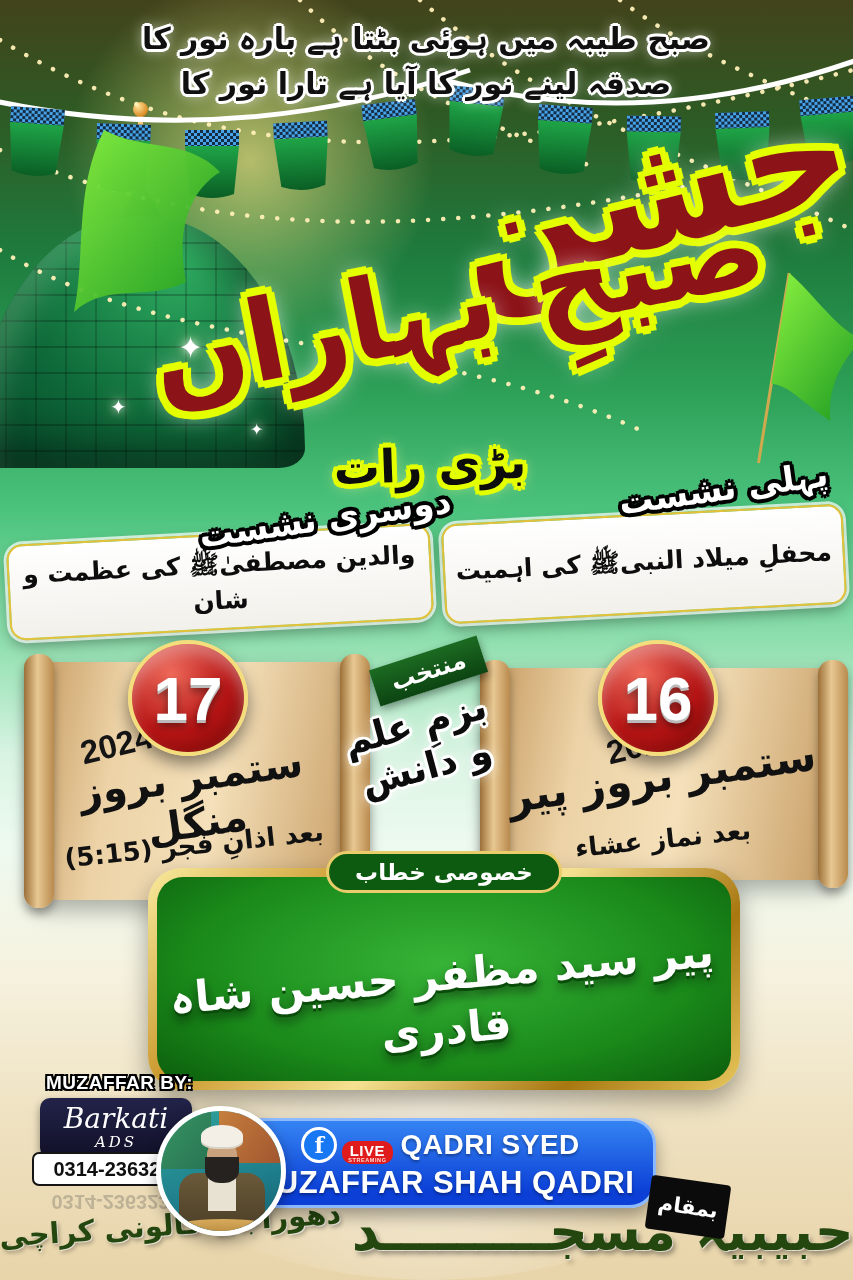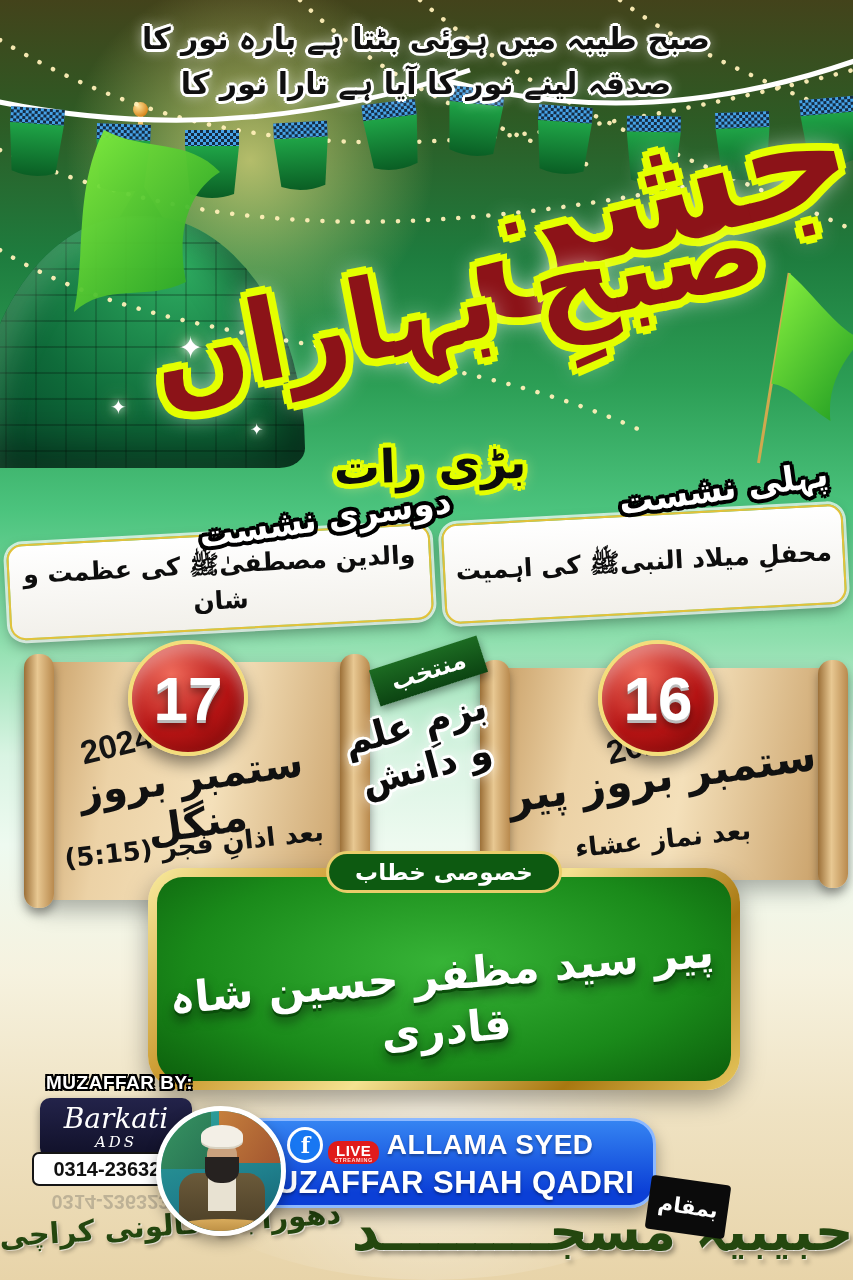--- a/index.html
+++ b/index.html
@@ -323,21 +323,21 @@
     <div class="ph-desk"></div>
   </div>
 
   <div class="abs live-bar">
     <div class="lb-row">
       <span class="fb-icon">f</span>
       <span class="live-badge">
         <span class="live-word">LIVE</span>
         <span class="streaming-word">STREAMING</span>
       </span>
-      <span class="lb-l1">ALLAMA SYED</span>
+      <span class="lb-l1">QADRI SYED</span>
     </div>
     <div class="lb-l2">MUZAFFAR SHAH QADRI</div>
   </div>
 
   <div class="abs venue-badge ur">بمقام</div>
   <div class="abs venue-line" style="direction:rtl;">
     <span class="venue-masjid ur">حبیبیہ مسجـــــــــد</span>
     <span class="venue-address ur">دھوراجی کالونی کراچی</span>
   </div>
 

